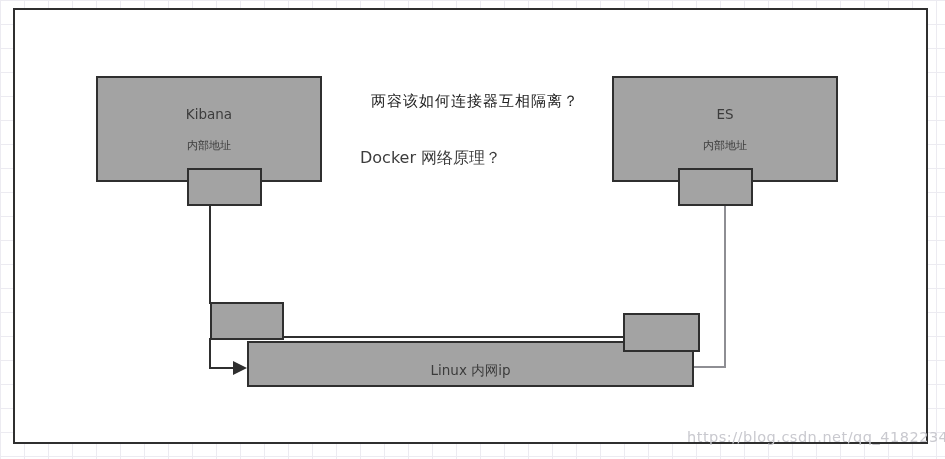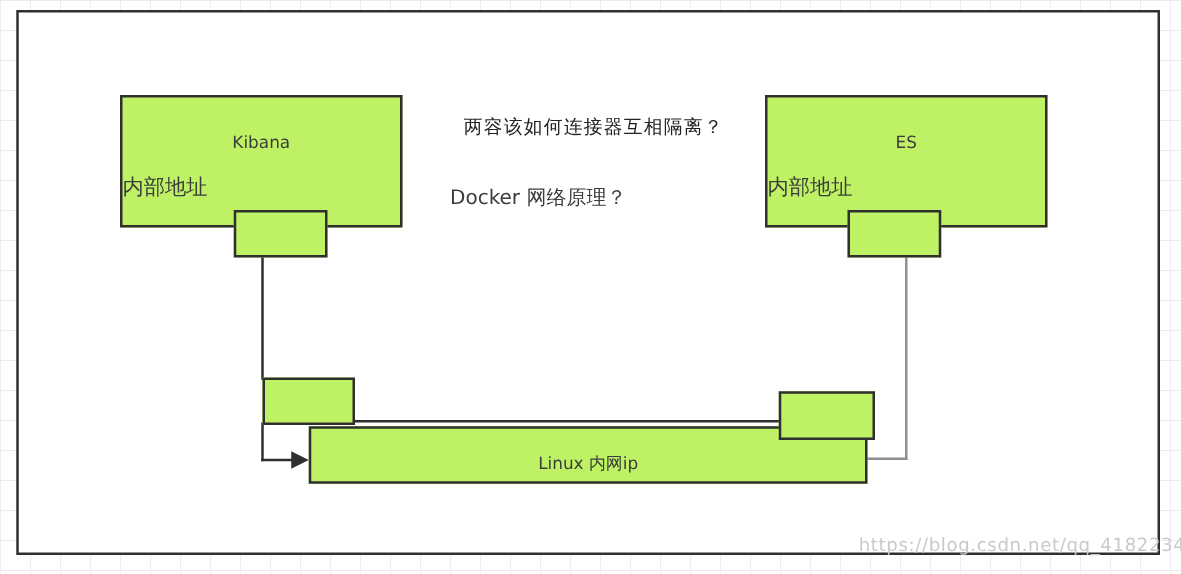--- a/index.html
+++ b/index.html
@@ -11,29 +11,29 @@
       linear-gradient(#ecebf1 1px, transparent 1px),
       linear-gradient(90deg, #ecebf1 1px, transparent 1px);
     background-size:24px 24px;
   }
   .frame{
     position:absolute;left:13px;top:8px;width:915px;height:436px;
     background:#ffffff;border:2px solid #2f2f2f;box-sizing:border-box;
   }
   .box{
     position:absolute;box-sizing:border-box;
-    border:2px solid #2f2f2f;background:#bef264;
+    border:2px solid #2f2f2f;background:#a3a3a3;
   }
   .node-name{
     position:absolute;left:0;top:28px;width:100%;text-align:center;
     font-size:13.5px;color:#3c3c3c;
   }
   .node-sub{
-    position:absolute;left:0;top:60px;width:100%;
-    font-size:17px;color:#3c3c3c;
+    position:absolute;left:0;top:60px;width:100%;text-align:center;
+    font-size:11px;color:#3c3c3c;
   }
   .line{position:absolute;background:#2f2f2f;}
   .line.gray{background:#8e8e93;}
   .question{
     position:absolute;left:320px;top:92px;width:310px;text-align:center;
     font-family:"DejaVu Serif","Liberation Serif",serif;
     font-size:15px;color:#222222;letter-spacing:1px;
   }
   .note{
     position:absolute;left:360px;top:150px;width:220px;

